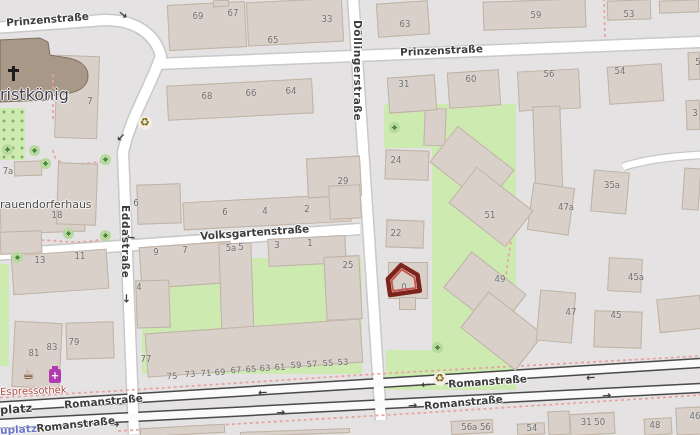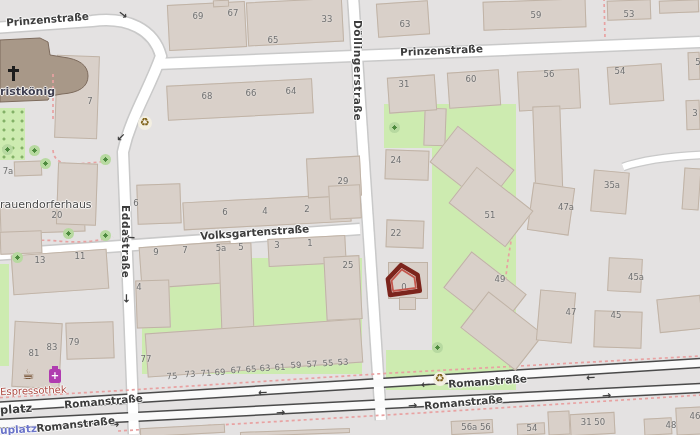--- a/index.html
+++ b/index.html
@@ -13,21 +13,21 @@
   .building{position:absolute;background:#d9d0c9;border:1px solid #c0b3a6;}
   .tree{position:absolute;width:11px;height:11px;border-radius:50%;
         background:radial-gradient(circle,#4e8b3f 0 2px,#b7d9a0 2.2px 6px);}
   .recycle{position:absolute;width:14px;height:14px;border-radius:50%;background:#f3efe2;
            color:#7d5f15;font-size:11px;line-height:14px;text-align:center;font-weight:bold;}
   .num{position:absolute;font-size:8.5px;color:#6f6f6f;white-space:nowrap;
        transform:translate(-50%,-50%);text-shadow:0 0 2px #eee;}
   .lbl{position:absolute;font-size:10.5px;font-weight:600;color:#3d3d3d;white-space:nowrap;
        text-shadow:-1px 0 1px #fff,1px 0 1px #fff,0 -1px 1px #fff,0 1px 1px #fff;}
   .lbl.vertical{transform-origin:left top;transform:rotate(90deg);letter-spacing:.6px;}
-  .lbl.church-name{color:#3e3e4e;font-weight:700;font-size:11px;text-align:center;}
+  .lbl.church-name{color:#3e3e4e;font-weight:400;font-size:16px;text-align:center;}
   .lbl.place-name{color:#4a4a4a;font-weight:400;font-size:11px;}
   .lbl.poi-name{color:#ad4a42;font-weight:400;font-size:10px;}
   .lbl.street-bold{font-size:11.5px;}
   .lbl.transit-name{color:#6b74c9;font-size:10.5px;}
   .arrow{position:absolute;font-size:11px;font-weight:bold;color:#3f3f3f;line-height:10px;
          text-shadow:none;}
   .cross{position:absolute;width:3px;height:15px;background:#1d1d1d;}
   .cross::after{content:'';position:absolute;left:-4px;top:3px;width:11px;height:3px;background:#1d1d1d;}
   .cafe{position:absolute;font-size:14px;color:#6b4423;line-height:14px;}
   .chemist{position:absolute;width:12px;height:14px;background:#b03bb0;border-radius:2px;
@@ -164,33 +164,33 @@
     <span class="num" style="left: 695px; top: 113px;">3</span>
     <span class="num" style="left: 90px; top: 101px;">7</span>
     <span class="num" style="left: 404px; top: 84px;">31</span>
     <span class="num" style="left: 471px; top: 79px;">60</span>
     <span class="num" style="left: 549px; top: 74px;">56</span>
     <span class="num" style="left: 620px; top: 71px;">54</span>
     <span class="num" style="left: 8px; top: 171px;">7a</span>
     <span class="num" style="left: 207px; top: 96px;">68</span>
     <span class="num" style="left: 251px; top: 93px;">66</span>
     <span class="num" style="left: 291px; top: 91px;">64</span>
-    <span class="num" style="left: 57px; top: 215px;">20</span>
+    <span class="num" style="left: 57px; top: 215px;">18</span>
     <span class="num" style="left: 136px; top: 203px;">6</span>
     <span class="num" style="left: 343px; top: 181px;">29</span>
     <span class="num" style="left: 396px; top: 160px;">24</span>
     <span class="num" style="left: 396px; top: 233px;">22</span>
     <span class="num" style="left: 40px; top: 260px;">13</span>
     <span class="num" style="left: 80px; top: 256px;">11</span>
     <span class="num" style="left: 225px; top: 212px;">6</span>
     <span class="num" style="left: 265px; top: 211px;">4</span>
     <span class="num" style="left: 307px; top: 209px;">2</span>
     <span class="num" style="left: 156px; top: 252px;">9</span>
     <span class="num" style="left: 185px; top: 250px;">7</span>
-    <span class="num" style="left: 221px; top: 248px;">5a</span>
+    <span class="num" style="left: 231px; top: 248px;">5a</span>
     <span class="num" style="left: 241px; top: 247px;">5</span>
     <span class="num" style="left: 277px; top: 245px;">3</span>
     <span class="num" style="left: 310px; top: 243px;">1</span>
     <span class="num" style="left: 348px; top: 265px;">25</span>
     <span class="num" style="left: 139px; top: 287px;">4</span>
     <span class="num" style="left: 490px; top: 215px;">51</span>
     <span class="num" style="left: 612px; top: 185px;">35a</span>
     <span class="num" style="left: 566px; top: 207px;">47a</span>
     <span class="num" style="left: 500px; top: 279px;">49</span>
     <span class="num" style="left: 636px; top: 277px;">45a</span>
@@ -210,21 +210,21 @@
     <span class="num" style="left: 343px; top: 362px; transform: translate(-50%, -50%) rotate(-4deg);">53</span>
     <span class="num" style="left: 34px; top: 353px;">81</span>
     <span class="num" style="left: 52px; top: 347px;">83</span>
     <span class="num" style="left: 74px; top: 342px;">79</span>
     <span class="num" style="left: 571px; top: 312px;">47</span>
     <span class="num" style="left: 616px; top: 315px;">45</span>
     <span class="num" style="left: 674px; top: 310px; margin-left: 42px;">43</span>
     <span class="num" style="left: 476px; top: 427px;">56a 56</span>
     <span class="num" style="left: 532px; top: 428px;">54</span>
     <span class="num" style="left: 593px; top: 422px;">31 50</span>
-    <span class="num" style="left: 655px; top: 425px; margin-left: 16px;">48</span>
+    <span class="num" style="left: 655px; top: 425px;">48</span>
     <span class="num" style="left: 695px; top: 416px;">46</span>
     <span class="lbl " style="left: 6px; top: 13px; transform: rotate(-4.5deg);">Prinzenstraße</span>
     <span class="lbl " style="left: 400px; top: 44px; transform: rotate(-2.5deg);">Prinzenstraße</span>
     <span class="lbl vertical" style="left: 364px; top: 20px;">Döllingerstraße</span>
     <span class="lbl vertical" style="left: 132px; top: 205px;">Eddastraße</span>
     <span class="lbl " style="left: 200px; top: 226px; transform: rotate(-4deg);">Volksgartenstraße</span>
     <span class="lbl " style="left: 64px; top: 395px; transform: rotate(-5deg);">Romanstraße</span>
     <span class="lbl " style="left: 448px; top: 375px; transform: rotate(-4deg);">Romanstraße</span>
     <span class="lbl " style="left: 36px; top: 418px; transform: rotate(-6deg);">Romanstraße</span>
     <span class="lbl " style="left: 424px; top: 396px; transform: rotate(-5deg);">Romanstraße</span>

